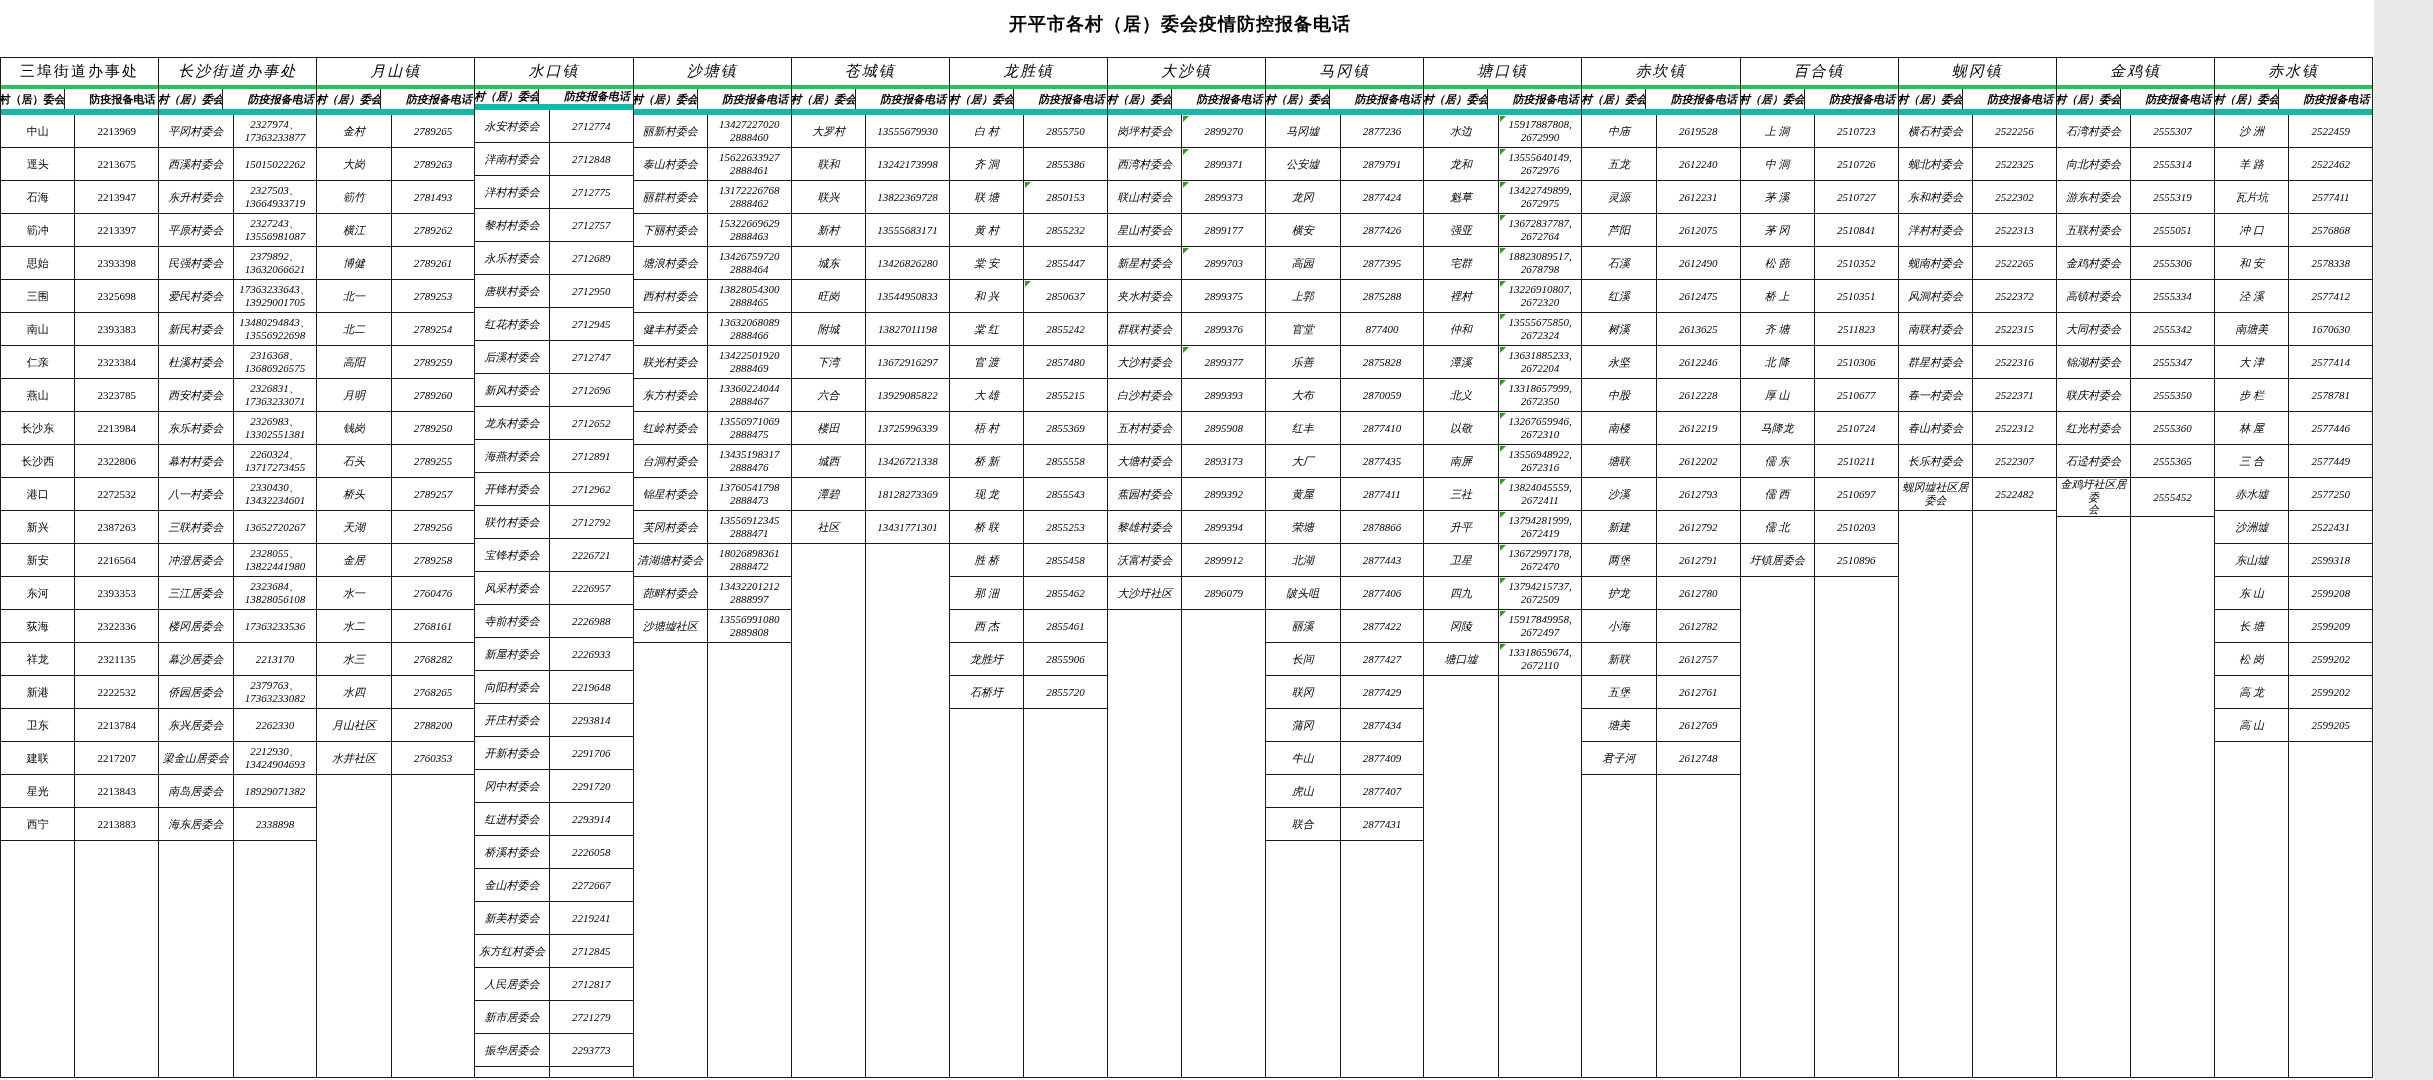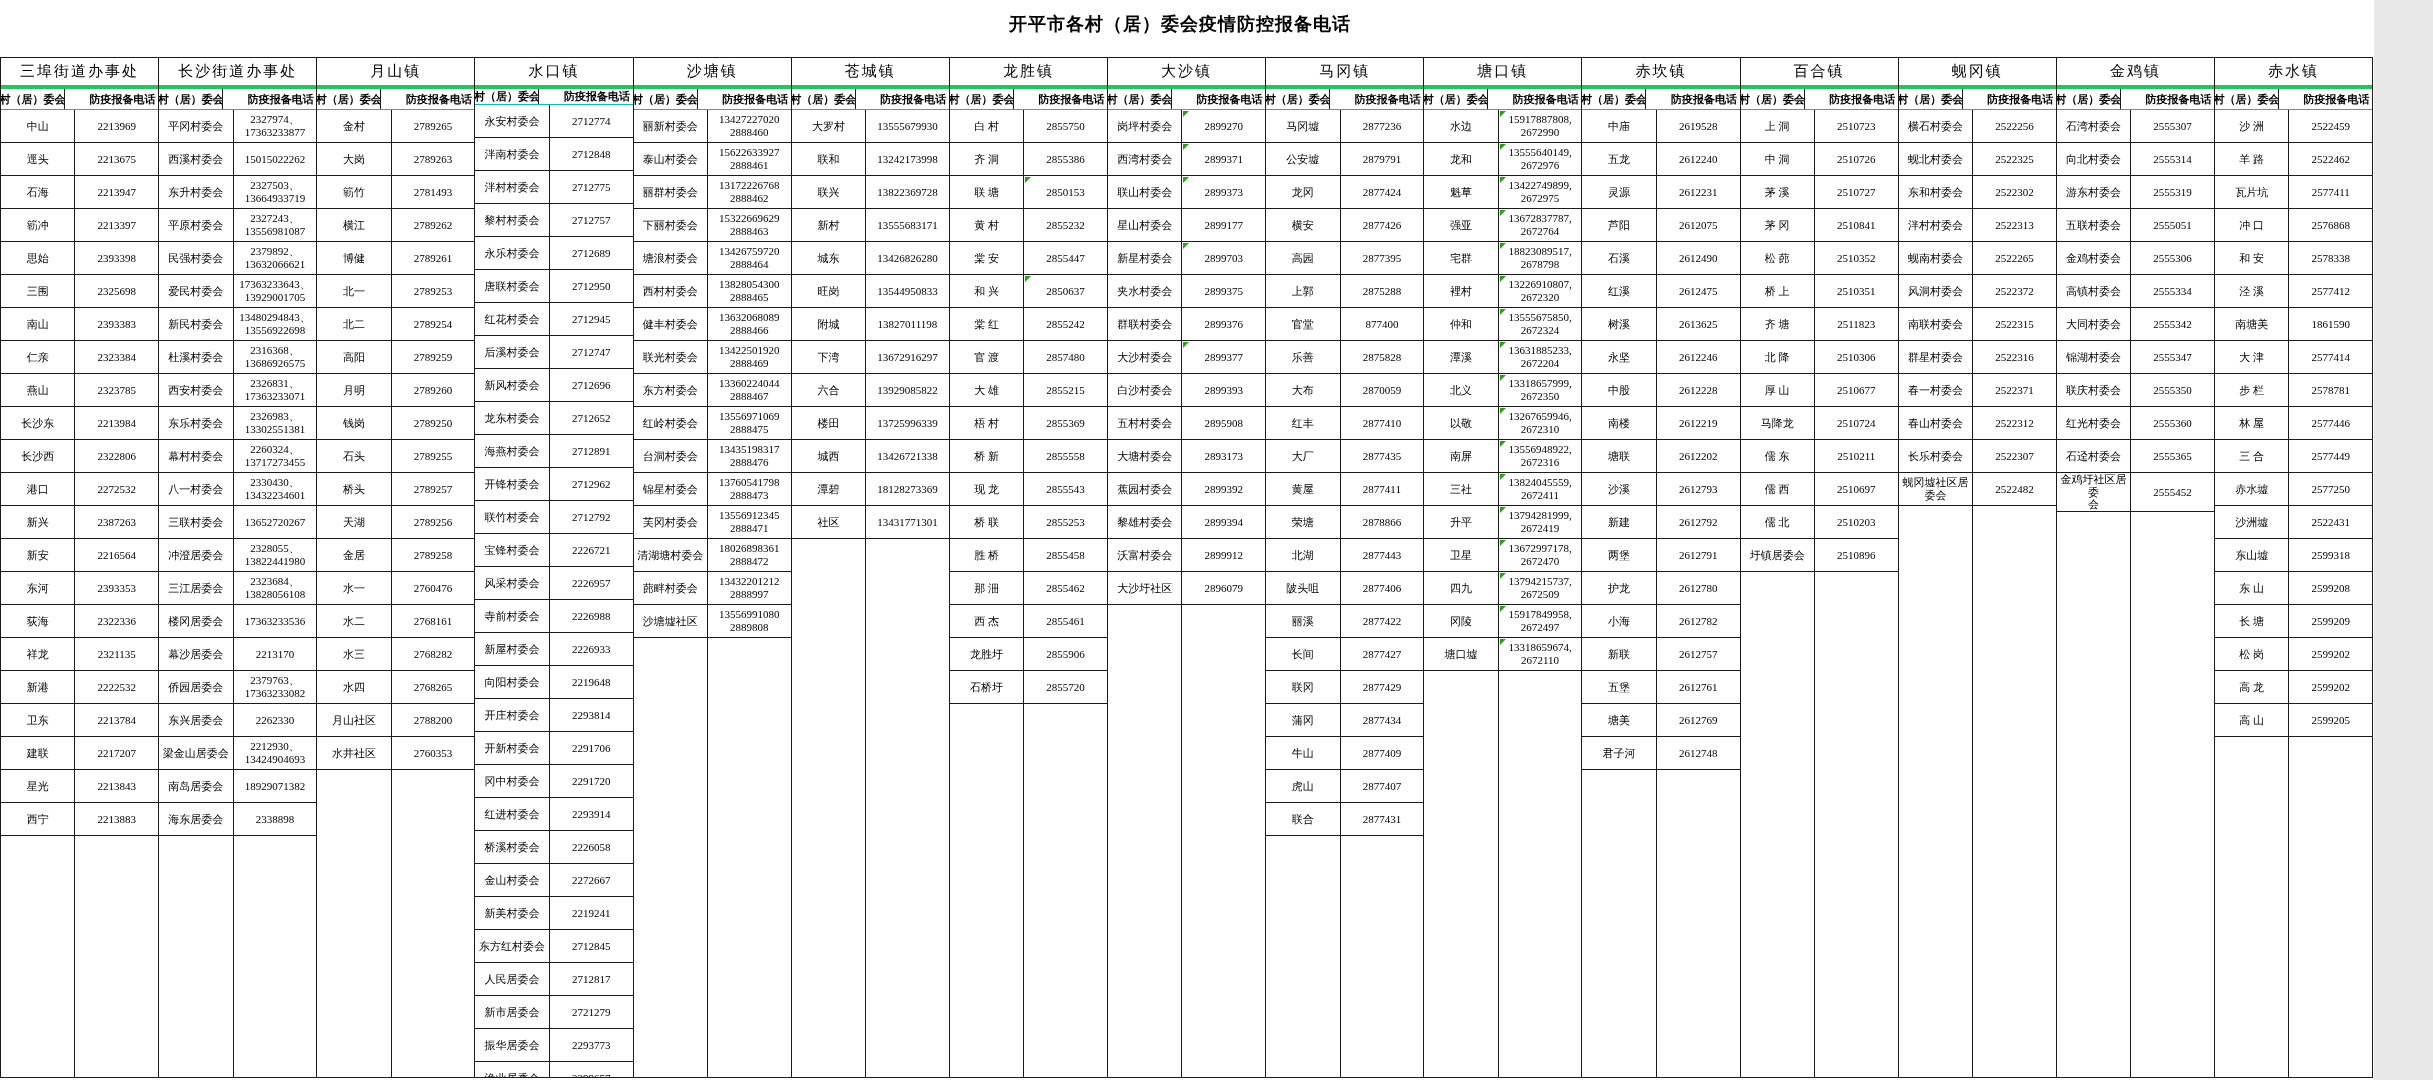--- a/index.html
+++ b/index.html
@@ -9,26 +9,26 @@
   }
   .title{
     position:absolute;top:12px;left:0;width:2360px;text-align:center;
     font-size:18px;font-weight:bold;letter-spacing:1px;
   }
   .table{
     position:absolute;top:57px;left:0px;right:1px;bottom:2px;
     display:flex;border:1px solid #1a1a1a;background:#fff;
   }
   .group{flex:1 1 0;display:flex;flex-direction:column;overflow:hidden;min-width:0;}
-  .group + .group{border-left:1px solid #1a1a1a;}
+  .group + .group{border-left:1px solid #1a1a1a;font-style:italic;}
   .group-name{
     height:27px;line-height:27px;text-align:center;font-size:15px;
     border-bottom:4px solid #22c55e;letter-spacing:2px;white-space:nowrap;
   }
-  .subhead{display:flex;height:20px;border-bottom:1px solid #14b8a6;font-weight:bold;font-size:11px;}
+  .subhead{display:flex;height:20px;border-bottom:6px solid #14b8a6;font-weight:bold;font-size:11px;}
   .sub-cell{display:flex;align-items:center;justify-content:center;white-space:nowrap;overflow:hidden;}
   .sub-cell.v{width:47%;}
   .sub-cell.p{width:53%;border-left:1px solid #1a1a1a;padding-left:22px;}
   .rows{display:flex;flex-direction:column;flex:1;}
   .row{display:flex;border-bottom:1px solid #1a1a1a;min-height:32px;}
   .row.filler{flex:1 1 auto;border-bottom:none;min-height:0;}
   .cell{
     display:flex;align-items:center;justify-content:center;text-align:center;
     font-size:11px;line-height:1.15;overflow:hidden;
   }
@@ -1315,21 +1315,21 @@
           <div class="row">
             <div class="cell v">和 安</div>
             <div class="cell p">2578338</div>
           </div>
           <div class="row">
             <div class="cell v">泾 溪</div>
             <div class="cell p">2577412</div>
           </div>
           <div class="row">
             <div class="cell v">南塘美</div>
-            <div class="cell p">1861590</div>
+            <div class="cell p">1670630</div>
           </div>
           <div class="row">
             <div class="cell v">大 津</div>
             <div class="cell p">2577414</div>
           </div>
           <div class="row">
             <div class="cell v">步 栏</div>
             <div class="cell p">2578781</div>
           </div>
           <div class="row">

